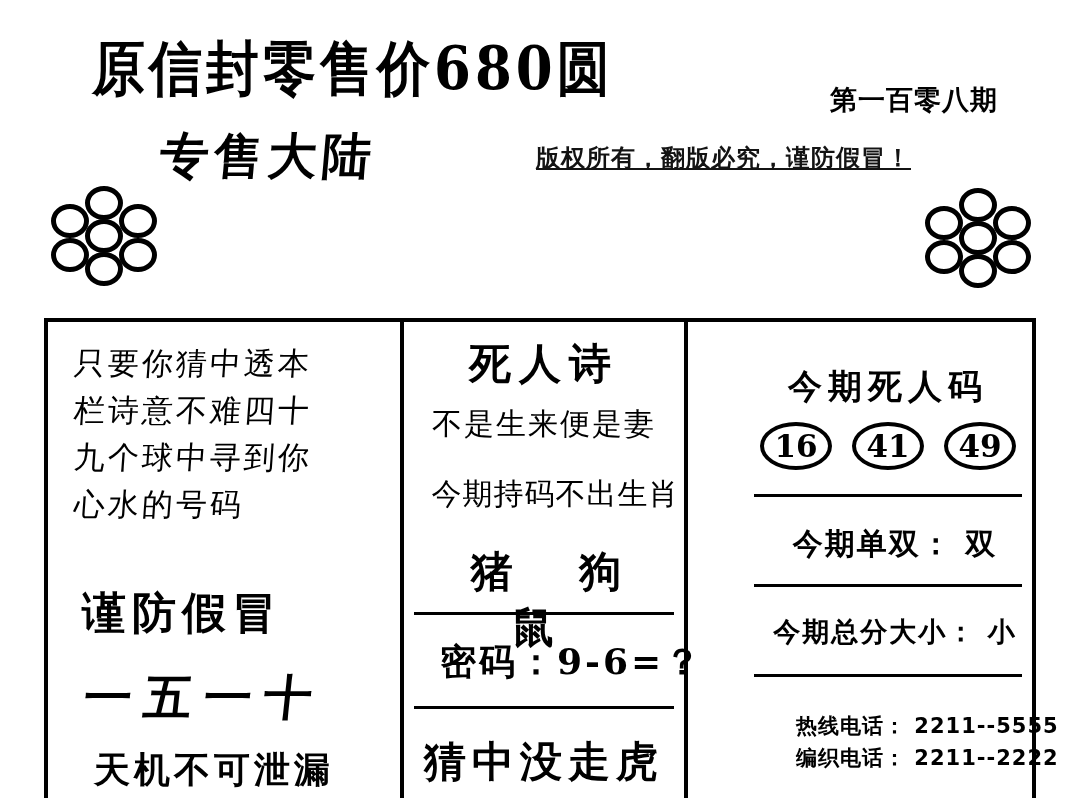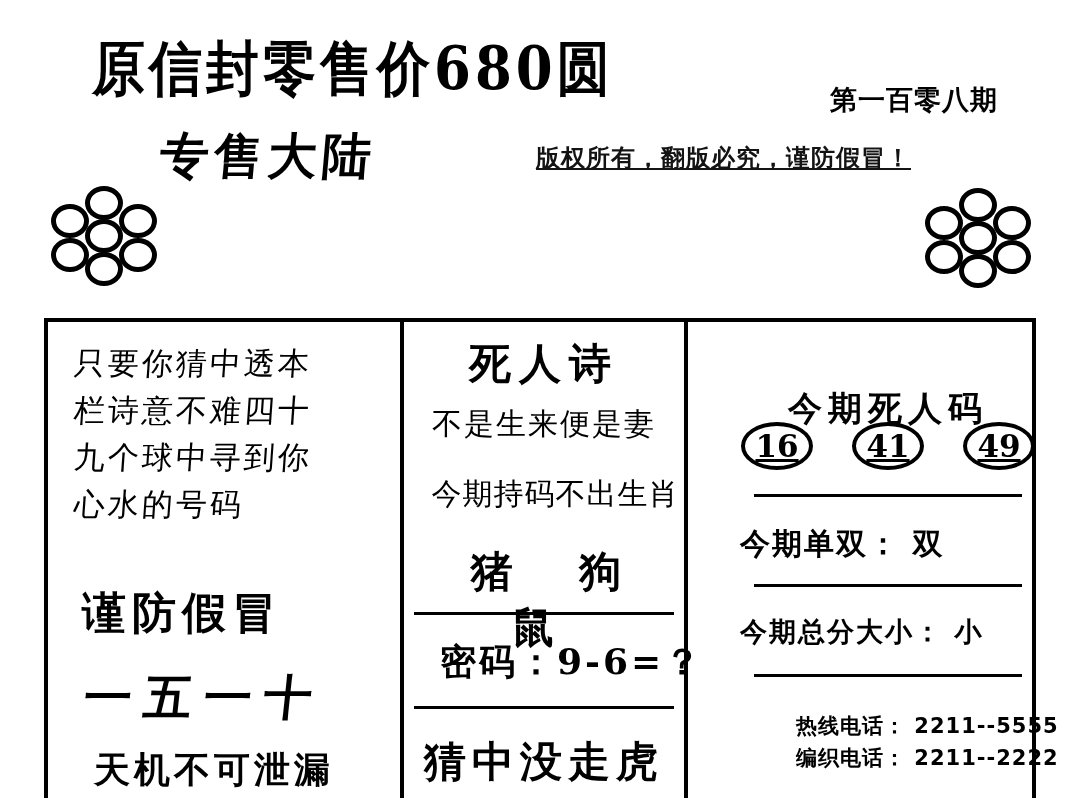--- a/index.html
+++ b/index.html
@@ -243,48 +243,46 @@
   
   .r-title {
     position: absolute;
     left: 0; right: 0;
     top: 42px;
     text-align: center;
     font-size: 34px;
     font-weight: bold;
     letter-spacing: 6px;
     font-family: "DejaVu Serif", serif;
-    margin-top: 22px;
   }
   .balls {
     position: absolute;
     left: 0; right: 0;
     top: 100px;
     display: flex;
     justify-content: center;
-    gap: 39px;
-    text-decoration: underline;
+    gap: 20px;
   }
   .ball {
     width: 72px;
     height: 48px;
     border: 4px solid #000;
     border-radius: 50%;
     box-sizing: border-box;
     display: flex;
     align-items: center;
     justify-content: center;
     font-size: 31px;
     font-weight: bold;
     font-family: "DejaVu Serif", serif;
   }
   .r-row {
     position: absolute;
-    left: 0; right: 0;
-    text-align: left;
+    left: 14px; right: 0;
+    text-align: center;
     font-size: 30px;
     font-weight: bold;
     letter-spacing: 2px;
     white-space: nowrap;
     font-family: "DejaVu Serif", serif;
   }
   .r-oe  { top: 202px; }
   .r-size{ top: 292px; font-size: 27px; }
   .r-div {
     position: absolute;

